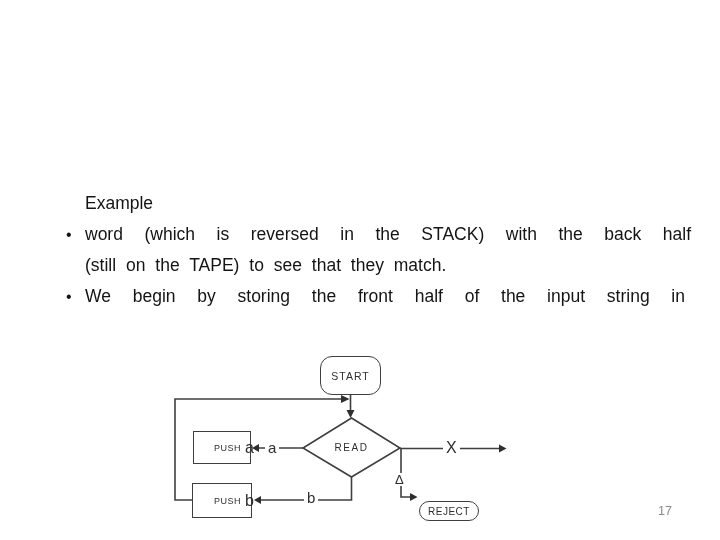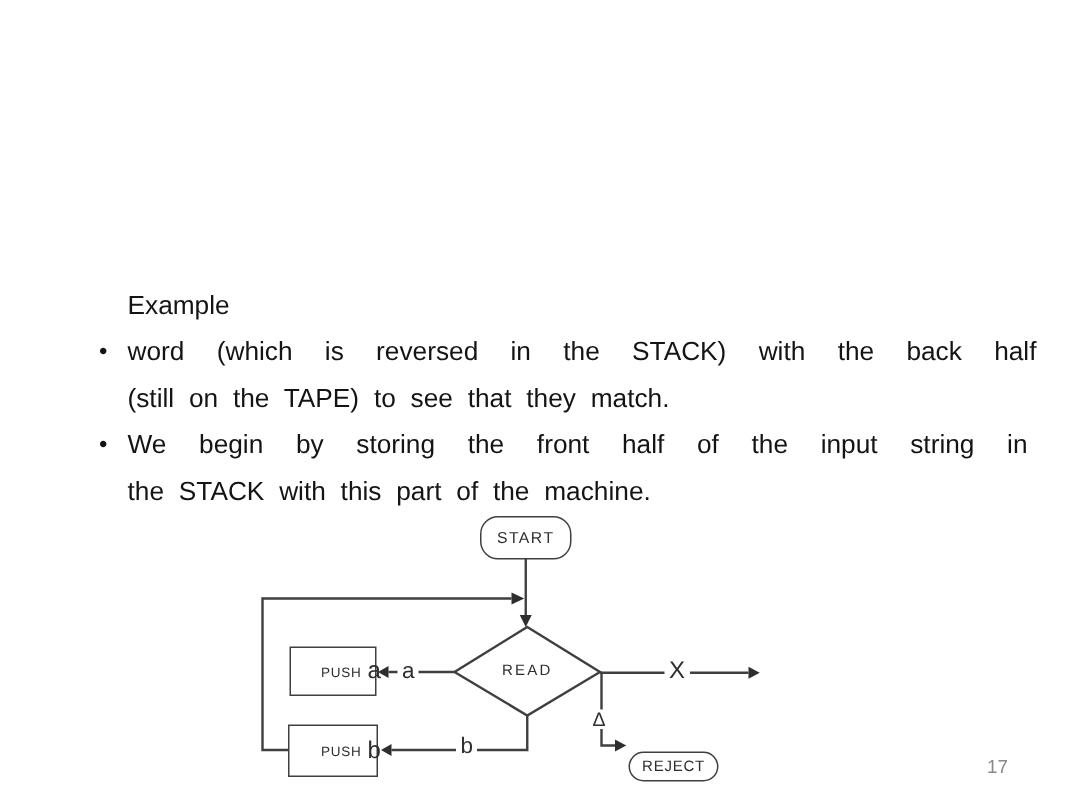--- a/index.html
+++ b/index.html
@@ -23,21 +23,21 @@
   .w2{width:606px;}
   .w3{width:600px;}
   .loose{word-spacing:5px;}
 
   
   .diagram{position:absolute;left:160px;top:340px;width:360px;height:190px;color:#2e2e2e;}
   .diagram svg{position:absolute;left:0;top:0;}
   .node{position:absolute;background:#fff;border:1.5px solid #3f3f3f;box-sizing:border-box;
         display:flex;align-items:center;justify-content:center;}
   .stadium{border-radius:12px;}
-  .n-start{left:160px;top:4px;width:61px;height:29px;font-size:10.5px;letter-spacing:1px;}
+  .n-start{left:160px;top:16px;width:61px;height:39px;font-size:10.5px;letter-spacing:1px;}
   .n-reject{left:259px;top:161px;width:60px;height:20px;font-size:10px;letter-spacing:0.5px;border-radius:10px;}
   .n-pusha{left:33px;top:91px;width:58px;height:33px;}
   .n-pushb{left:32px;top:143px;width:60px;height:35px;}
   .push-verb{font-size:9px;letter-spacing:0.5px;padding-left:24px;}
   .push-sym{font-size:16px;margin-left:4px;line-height:1;}
   .read-label{position:absolute;left:143px;top:78px;width:97px;height:59px;
               display:flex;align-items:center;justify-content:center;
               font-size:10px;letter-spacing:1.5px;}
   .edge-label{position:absolute;background:#fff;padding:0 3px;line-height:1;}
   .l-a{left:105px;top:100px;font-size:15px;}
@@ -62,21 +62,20 @@
       <div class="blines">
         <div class="tline just w2">word (which is reversed in the STACK) with the back half</div>
         <div class="tline loose">(still on the TAPE) to see that they match.</div>
       </div>
     </div>
 
     <div class="bullet">
       <div class="marker">•</div>
       <div class="blines">
         <div class="tline just w3">We begin by storing the front half of the input string in</div>
-        <div class="tline loose">the STACK with this part of the machine.</div>
       </div>
     </div>
   </div>
 
   <div class="diagram">
 
     <svg width="360" height="190" viewBox="0 0 360 190">
       <g stroke="#3f3f3f" stroke-width="1.6" fill="none">
 
         <path d="M190.5 31 L190.5 71"></path>

